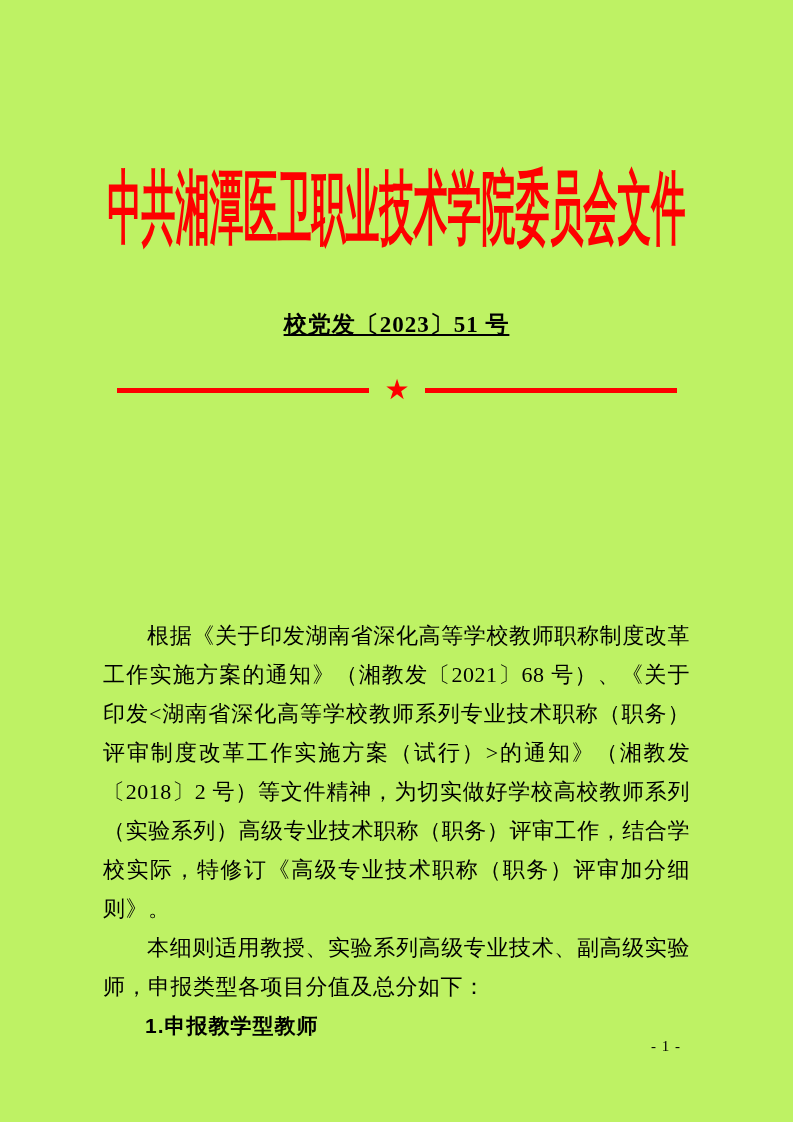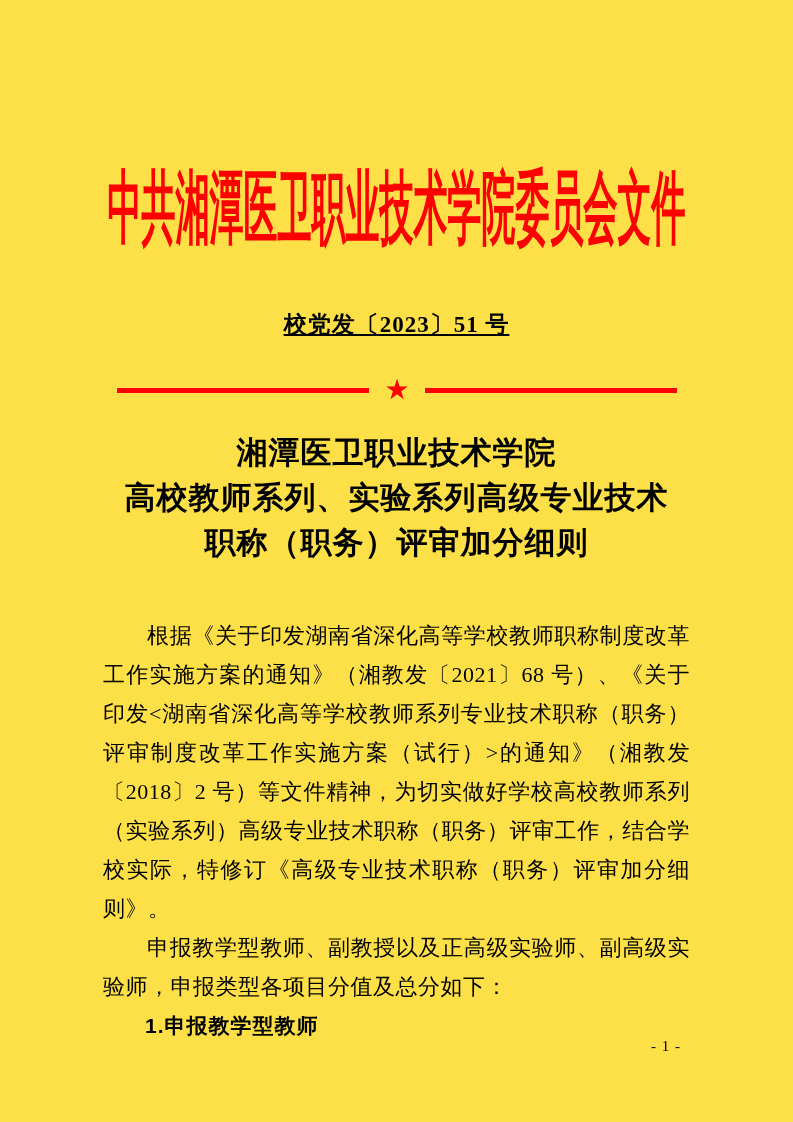--- a/index.html
+++ b/index.html
@@ -4,21 +4,21 @@
 <style>
   html, body {
     margin: 0;
     padding: 0;
     background: #ffffff;
   }
   .page {
     position: relative;
     width: 793px;
     height: 1122px;
-    background: #fde047;
+    background: #bef264;
     overflow: hidden;
     font-family: "Liberation Serif", "DejaVu Serif", serif;
     color: #000000;
   }
 
   
   .org-title-wrap {
     position: absolute;
     top: 165px;
     left: 103px;
@@ -133,27 +133,22 @@
   </div>
 
   <div class="doc-number">校党发〔2023〕51 号</div>
 
   <div class="red-rule">
     <div class="rule-seg"></div>
     <span class="star">★</span>
     <div class="rule-seg"></div>
   </div>
 
-  <div class="doc-title">
-    <div class="title-line">湘潭医卫职业技术学院</div>
-    <div class="title-line">高校教师系列、实验系列高级专业技术</div>
-    <div class="title-line">职称（职务）评审加分细则</div>
-  </div>
 
   <div class="body-text">
     <p class="para">根据《关于印发湖南省深化高等学校教师职称制度改革工作实施方案的通知》（湘教发〔2021〕68 号）、《关于印发&lt;湖南省深化高等学校教师系列专业技术职称（职务）评审制度改革工作实施方案（试行）&gt;的通知》（湘教发〔2018〕2 号）等文件精神，为切实做好学校高校教师系列（实验系列）高级专业技术职称（职务）评审工作，结合学校实际，特修订《高级专业技术职称（职务）评审加分细则》。</p>
-    <p class="para">申报教学型教师、副教授以及正高级实验师、副高级实验师，申报类型各项目分值及总分如下：</p>
+    <p class="para">本细则适用教授、实验系列高级专业技术、副高级实验师，申报类型各项目分值及总分如下：</p>
     <p class="para bold-heading">1.申报教学型教师</p>
   </div>
 
   <div class="page-number">- 1 -</div>
 
 </div>
 
 </body></html>

